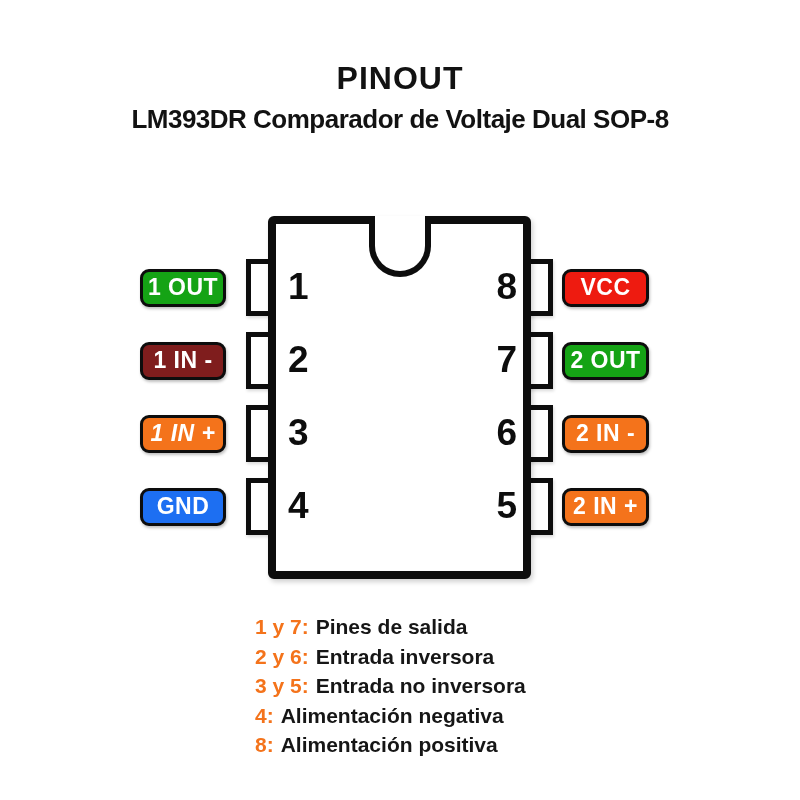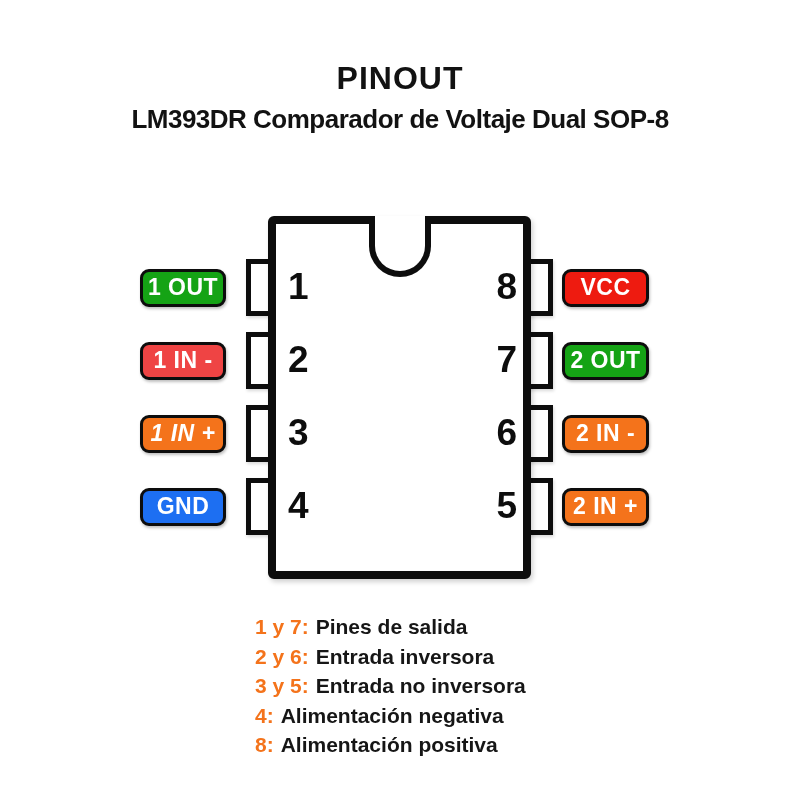--- a/index.html
+++ b/index.html
@@ -90,21 +90,21 @@
   <div class="abs pnum l nrow1">1</div>
   <div class="abs pnum l nrow2">2</div>
   <div class="abs pnum l nrow3">3</div>
   <div class="abs pnum l nrow4">4</div>
   <div class="abs pnum r nrow1">8</div>
   <div class="abs pnum r nrow2">7</div>
   <div class="abs pnum r nrow3">6</div>
   <div class="abs pnum r nrow4">5</div>
 
   <div class="abs plabel l lrow1" style="background-color: rgb(21, 163, 21);">1 OUT</div>
-  <div class="abs plabel l lrow2" style="background-color: #ef4444;">1 IN -</div>
+  <div class="abs plabel l lrow2" style="background-color: #7f1d1d;">1 IN -</div>
   <div class="abs plabel l lrow3" style="background-color: rgb(244, 115, 27); font-style: italic;">1 IN +</div>
   <div class="abs plabel l lrow4" style="background-color: rgb(29, 111, 242);">GND</div>
   <div class="abs plabel r lrow1" style="background-color: rgb(238, 27, 16);">VCC</div>
   <div class="abs plabel r lrow2" style="background-color: rgb(21, 163, 21);">2 OUT</div>
   <div class="abs plabel r lrow3" style="background-color: rgb(244, 115, 27);">2 IN -</div>
   <div class="abs plabel r lrow4" style="background-color: rgb(244, 115, 27);">2 IN +</div>
 </div>
 
 <div class="abs legend">
   <div>

